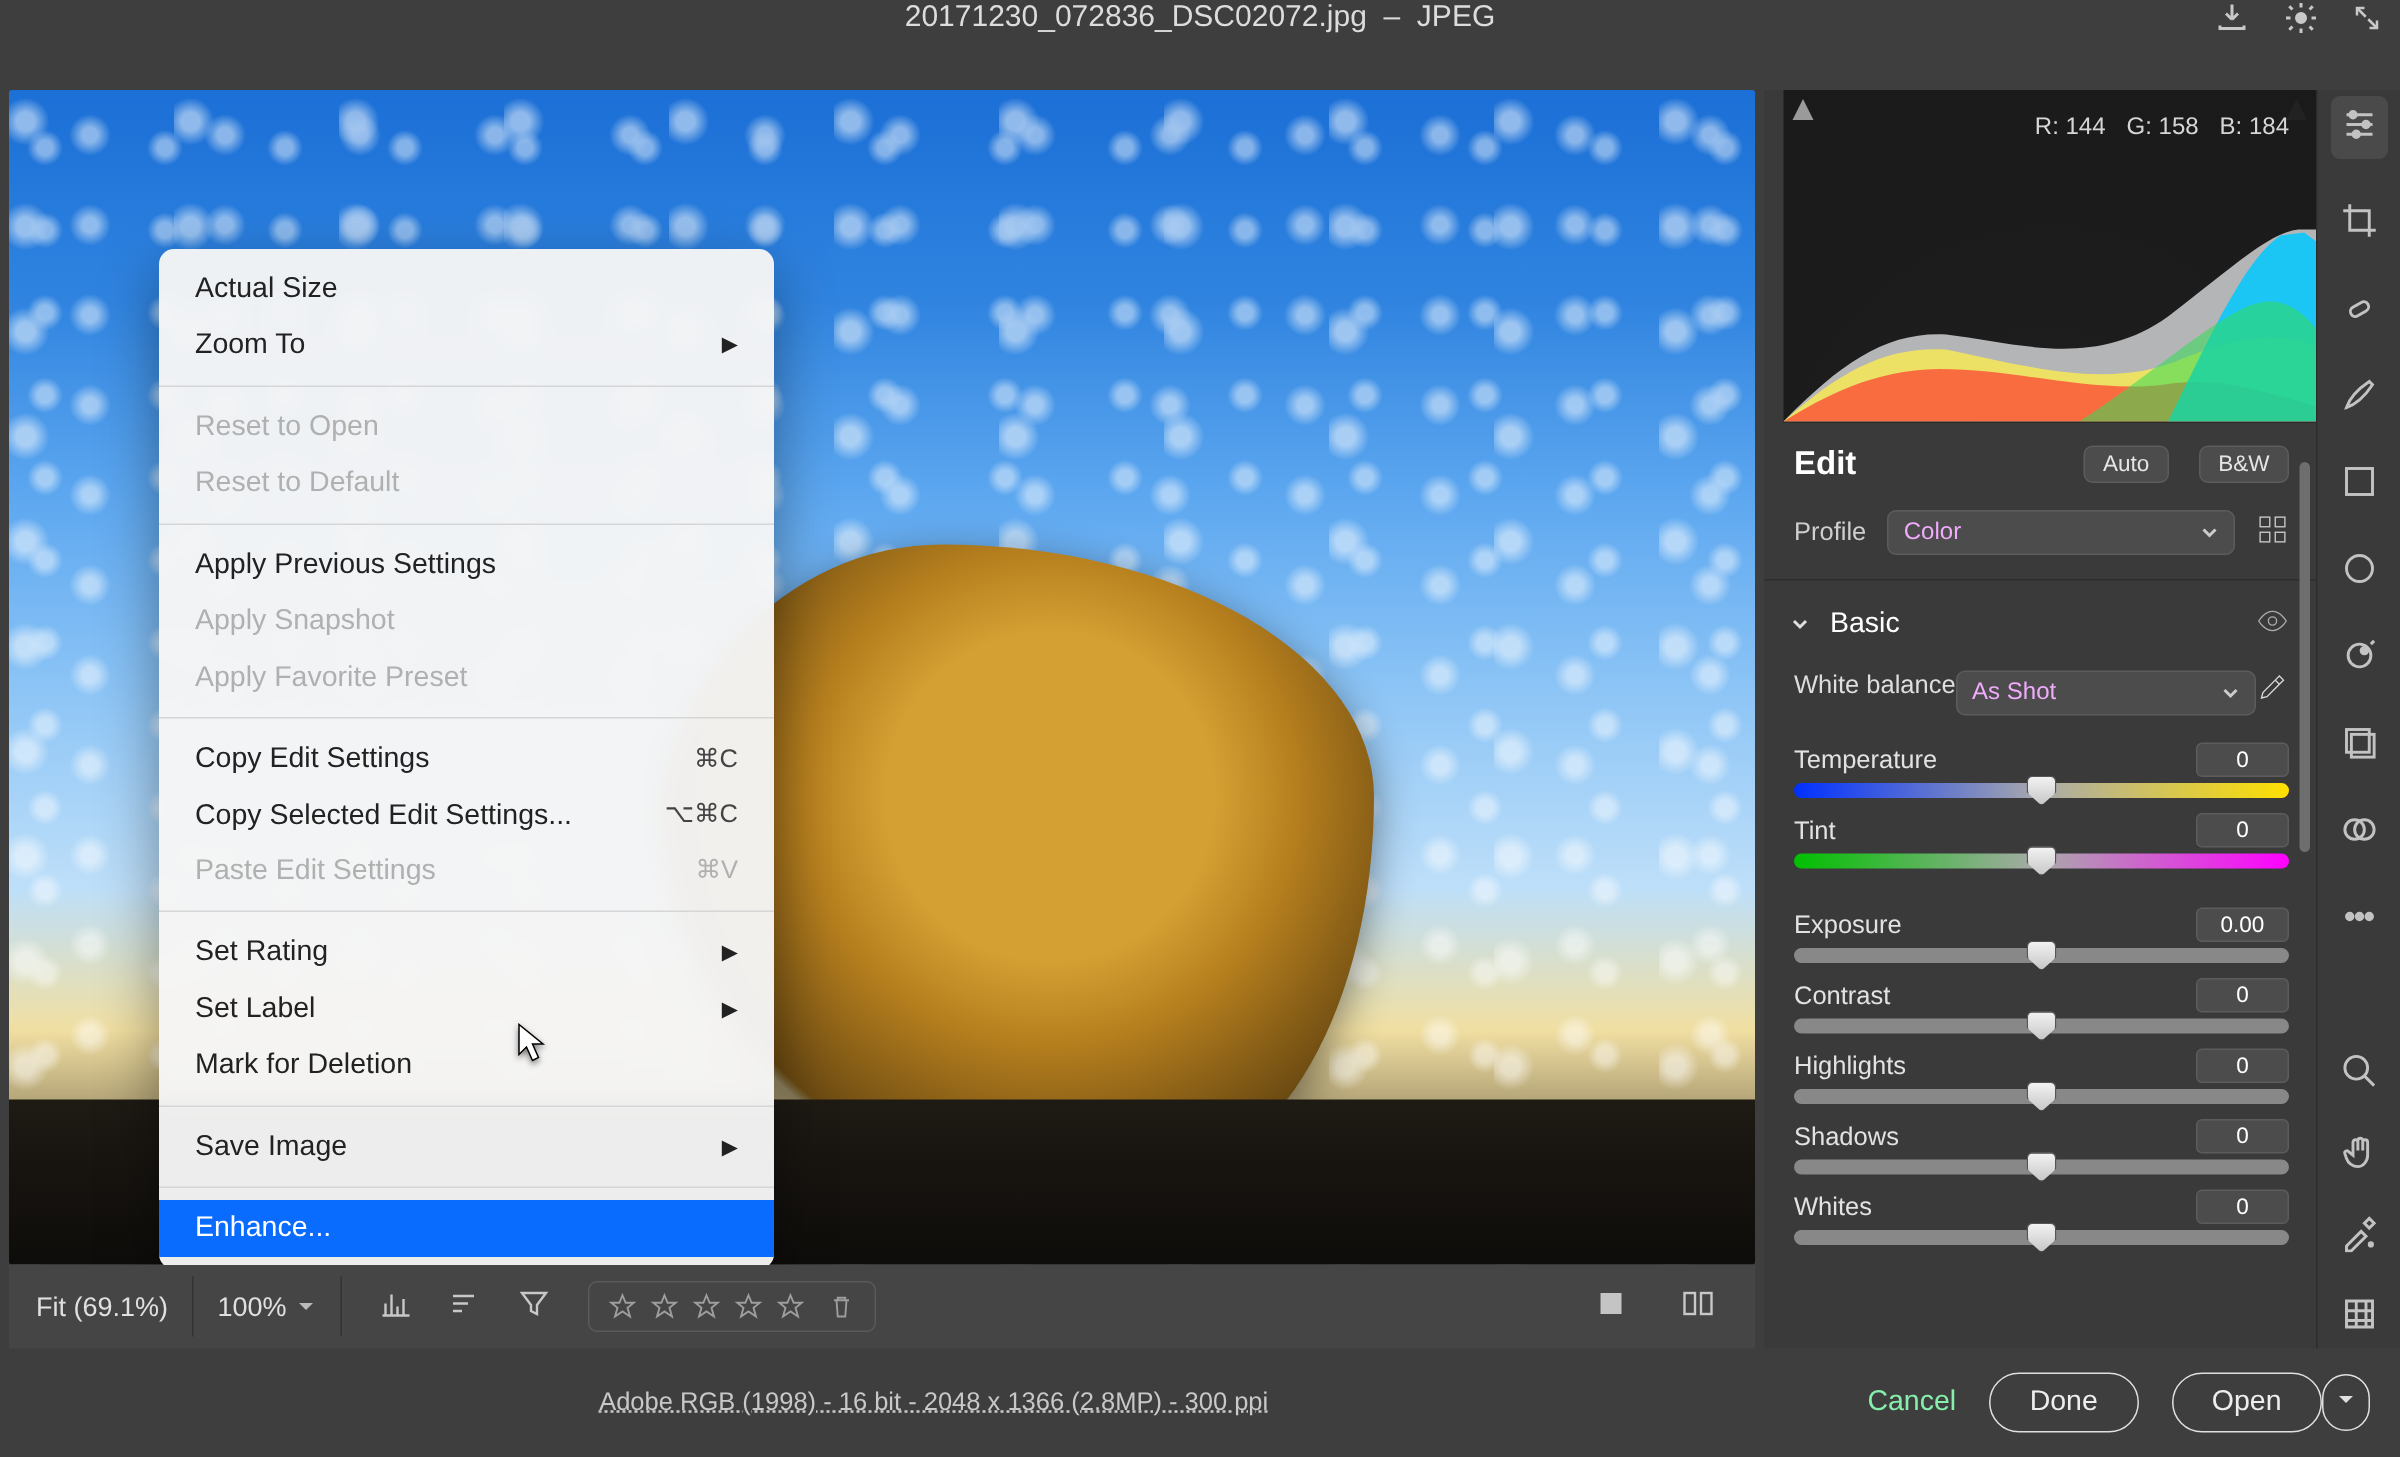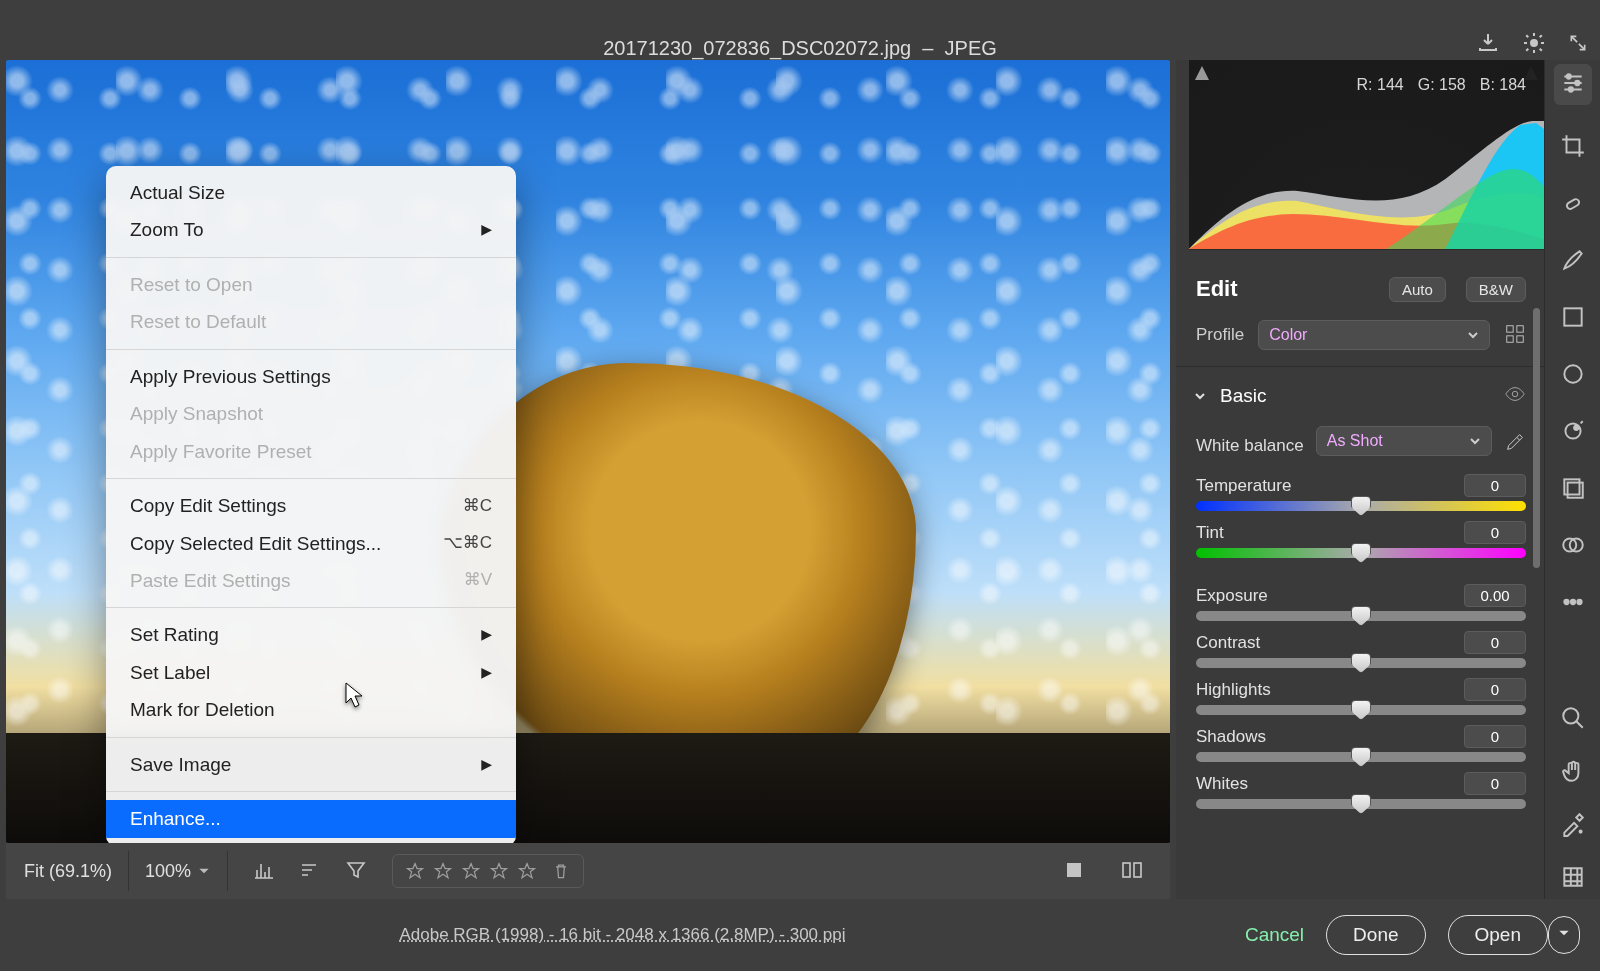--- a/index.html
+++ b/index.html
@@ -14,21 +14,21 @@
   }
   .app {
     width: 1600px; height: 971px;
     background: #3e3e3e;
     display: flex; flex-direction: column;
     border-radius: 10px;
     overflow: hidden;
   }
   .titlebar {
     height: 60px;
-    display: flex; align-items: flex-end;
+    display: flex; align-items: flex-start;
     color: #dcdcdc;
     font-size: 20px;
     position: relative;
   }
   .titlebar-title { flex:1; text-align: center; font-weight:500;}
   .titlebar-icons { position:absolute; right:12px; display:flex; gap:22px; align-items:center;}
   .titlebar-icons svg { width:24px; height:24px; fill:#c8c8c8; }
   .expand-icon svg { width:20px; height:20px;}
   .main {
     flex:1; display:flex; min-height:0;
@@ -89,37 +89,36 @@
   }
   .cursor svg{ width:22px; height:28px; filter: drop-shadow(0 2px 2px rgba(0,0,0,.5));}
 
   .right-panel {
     width:368px; background:#3a3a3a;
     display:flex; flex-direction:column;
     position:relative;
     padding-bottom:2px;
   }
   .histogram {
-    height:190px; background: radial-gradient(circle at 50% 120%, #1e1e1e, #1a1a1a);
+    height:222px; background: radial-gradient(circle at 50% 120%, #1e1e1e, #1a1a1a);
     position:relative;
     border-bottom:1px solid #2a2a2a;
     margin-left:13px;
   }
   .histo-nums {
     position:absolute; top:16px; right:18px; font-size:16px; color:#d6d6d6;
     display:flex; gap:14px;
   }
   .histo-tri { position:absolute; top:4px; width:18px; height:18px; }
   .histo-tri.left { left:4px; } .histo-tri.right { right:4px;}
   .histo-tri svg{width:18px;height:18px; fill:#9a9a9a;}
   .histo-curves svg{ position:absolute; left:0; right:0; bottom:0; width:100%; height:130px;}
   .edit-header {
     display:flex; align-items:center; justify-content:space-between;
     padding:14px 18px 14px 20px;
-    margin-top:12px;
   }
   .edit-header .ttl { font-size:22px; font-weight:600; color:#fff;}
   .pill {
     background:#4c4c4c; border:1px solid #5c5c5c; border-radius:6px;
     color:#e5e5e5; padding:3px 12px; font-size:15px;
   }
   .profile-row {
     display:flex; align-items:center; gap:14px; padding:4px 18px 16px 20px;
     border-bottom:1px solid #2d2d2d;
   }
@@ -130,21 +129,21 @@
     font-size:16px; color:#f0abfc;
   }
   .grid-icon svg{width:22px;height:22px;stroke:#c8c8c8;fill:none;}
   .basic-header{
     display:flex; align-items:center; justify-content:space-between;
     padding:16px 18px 10px 16px;
   }
   .basic-header .left { display:flex; align-items:center; gap:12px; font-size:19px; color:#fff; font-weight:500;}
   .chev { transform:rotate(0);}
   .eye svg{width:22px;height:22px;stroke:#aaa;fill:none;}
-  .wb-row { display:flex; align-items:flex-end; gap:12px; padding:8px 18px 14px 20px;}
+  .wb-row { display:flex; align-items:flex-start; padding:8px 18px 14px 20px;}
   .wb-row label{color:#dedede; font-size:17px;}
   .wb-row .dropdown{flex:1;}
   .eyedrop svg{width:22px;height:22px;stroke:#d8d8d8;fill:none;}
 
   .ctrl {
     padding:4px 18px 6px 20px;
   }
   .ctrl .top{ display:flex; justify-content:space-between; align-items:center; margin-bottom:4px;}
   .ctrl label{ color:#e2e2e2; font-size:17px;}
   .valbox{

